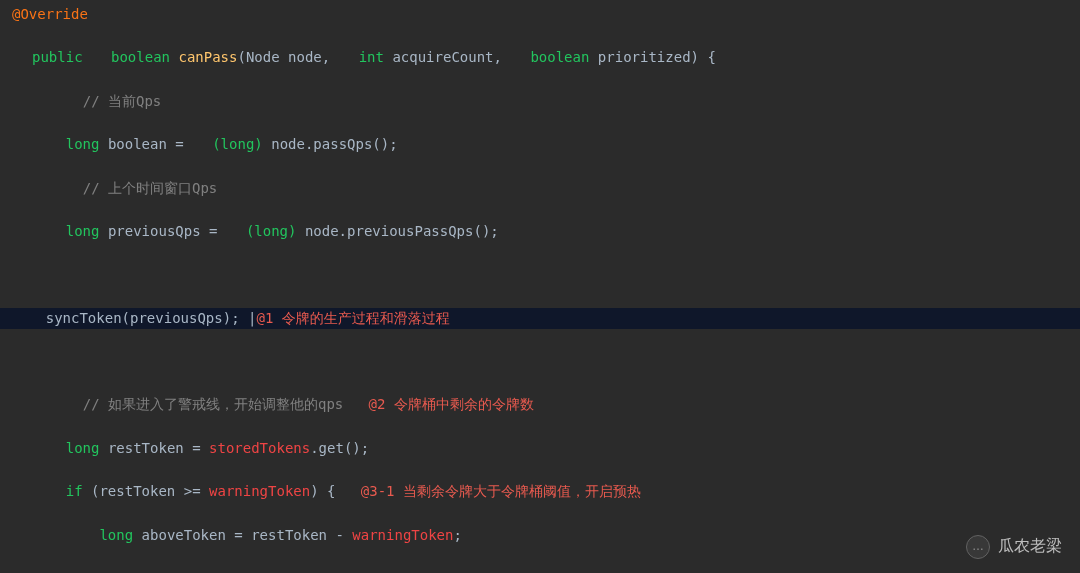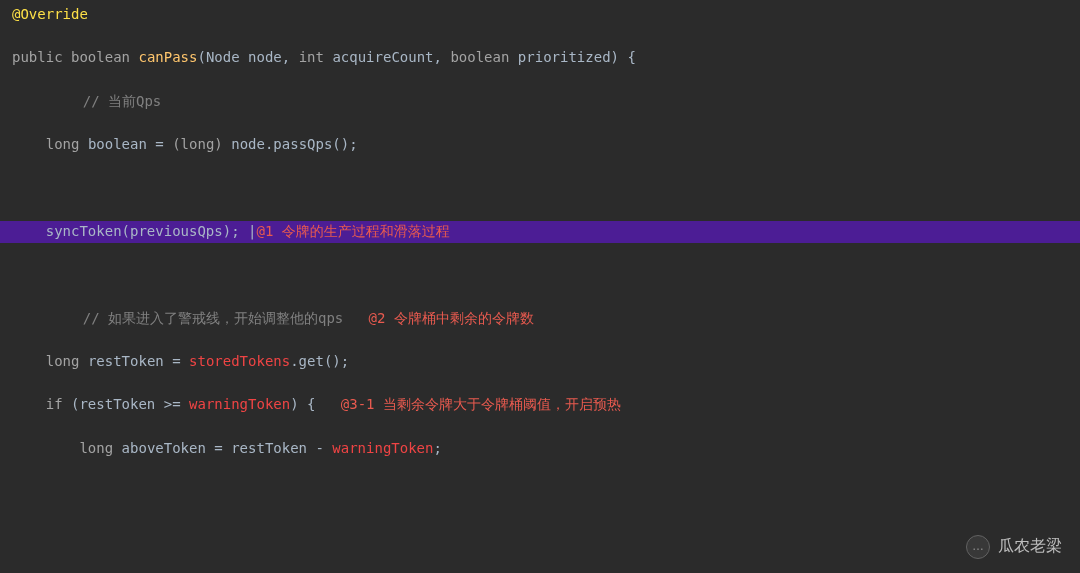--- a/index.html
+++ b/index.html
@@ -14,23 +14,23 @@
     height: 573px;
     overflow: hidden;
     position: relative;
   }
   pre {
     margin: 0;
     padding: 4px 0 0 0;
     white-space: pre;
   }
   .code-line { display: block; padding: 0 12px; }
-  .hl-line { background: #4c1d95; }
-  .ann   { color: #fde047; }           
-  .kw    { color: #a3a3a3; }           
+  .hl-line { background: #0f172a; }
+  .ann   { color: #f97316; }           
+  .kw    { color: #22c55e; margin-left: 20px; }           
   .fn    { color: #ffc66d; text-align: center; }
   .id    { color: #a9b7c6; }
   .type  { color: #a9b7c6; }
   .var   { color: #ef4444; }
   .cmt   { color: #808080; margin-left: 37px; }
   .red   { color: #e85a4f; }           
   .cursor{ color: #a9b7c6; }
 
   .watermark {
     position: absolute;
@@ -54,20 +54,22 @@
     color: #a0a0a0;
   }
 </style>
 </head>
 <body>
 
 <pre><span class="code-line"><span class="ann">@Override</span></span>
 <span class="code-line"><span class="kw">public</span> <span class="kw">boolean</span> <span class="fn">canPass</span><span class="id">(</span><span class="type">Node</span> <span class="id">node</span><span class="id">, </span><span class="kw">int</span> <span class="id">acquireCount</span><span class="id">, </span><span class="kw">boolean</span> <span class="id">prioritized</span><span class="id">) {</span></span>
 <span class="code-line">    <span class="cmt">// 当前Qps</span></span>
 <span class="code-line">    <span class="kw">long</span> <span class="id">boolean</span> <span class="id">= </span><span class="kw">(long)</span> <span class="id">node.passQps();</span></span>
+<span class="code-line">    <span class="cmt">// 上个时间窗口Qps</span></span>
+<span class="code-line">    <span class="kw">long</span> <span class="id">previousQps</span> <span class="id">= </span><span class="kw">(long)</span> <span class="id">node.previousPassQps();</span></span>
 <span class="code-line"> </span>
 <span class="code-line hl-line">    <span class="id">syncToken(previousQps);</span> <span class="cursor">|</span><span class="red">@1 令牌的生产过程和滑落过程</span></span>
 <span class="code-line"> </span>
 <span class="code-line">    <span class="cmt">// 如果进入了警戒线，开始调整他的qps</span>   <span class="red">@2 令牌桶中剩余的令牌数</span></span>
 <span class="code-line">    <span class="kw">long</span> <span class="id">restToken</span> <span class="id">= </span><span class="var">storedTokens</span><span class="id">.get();</span></span>
 <span class="code-line">    <span class="kw">if</span> <span class="id">(restToken &gt;= </span><span class="var">warningToken</span><span class="id">) {</span>   <span class="red">@3-1 当剩余令牌大于令牌桶阈值，开启预热</span></span>
 <span class="code-line">        <span class="kw">long</span> <span class="id">aboveToken</span><span class="id"> = restToken - </span><span class="var">warningToken</span><span class="id">;</span></span>
 
 
 

